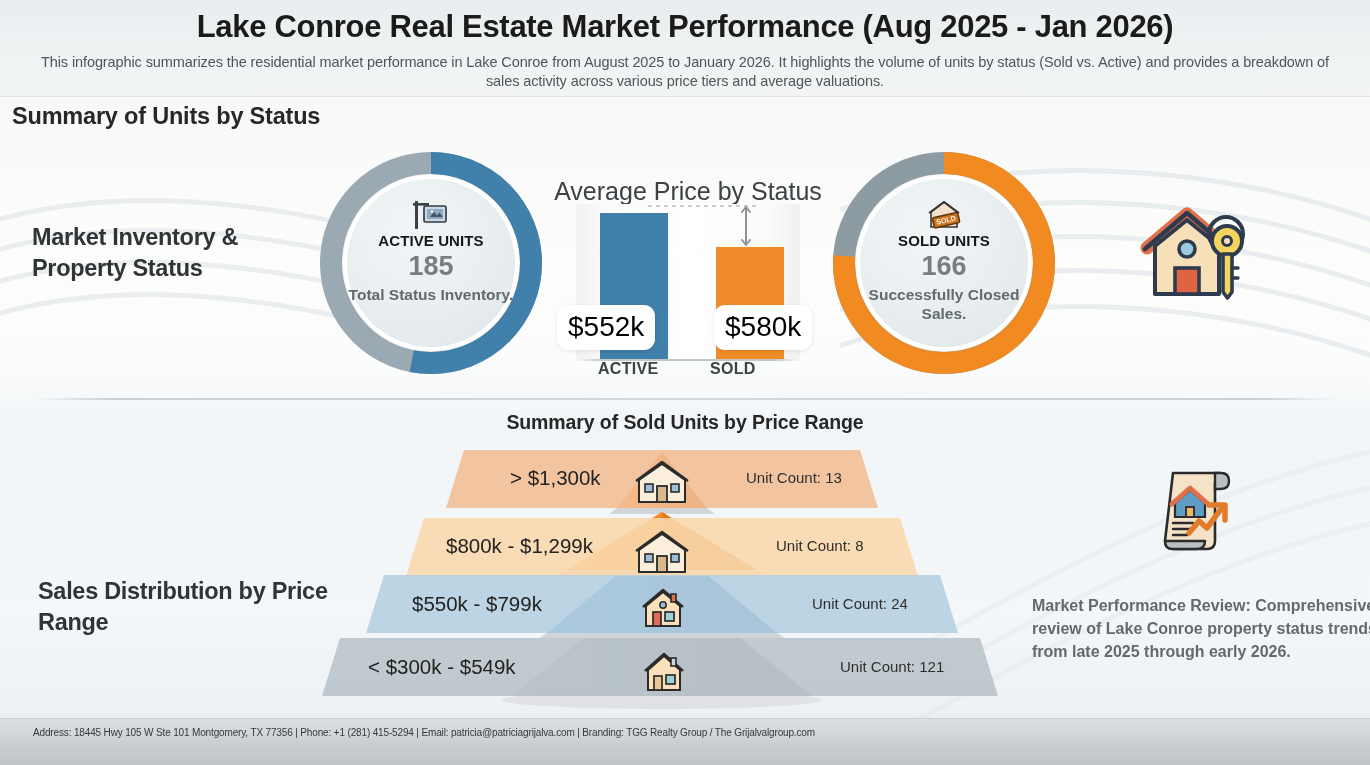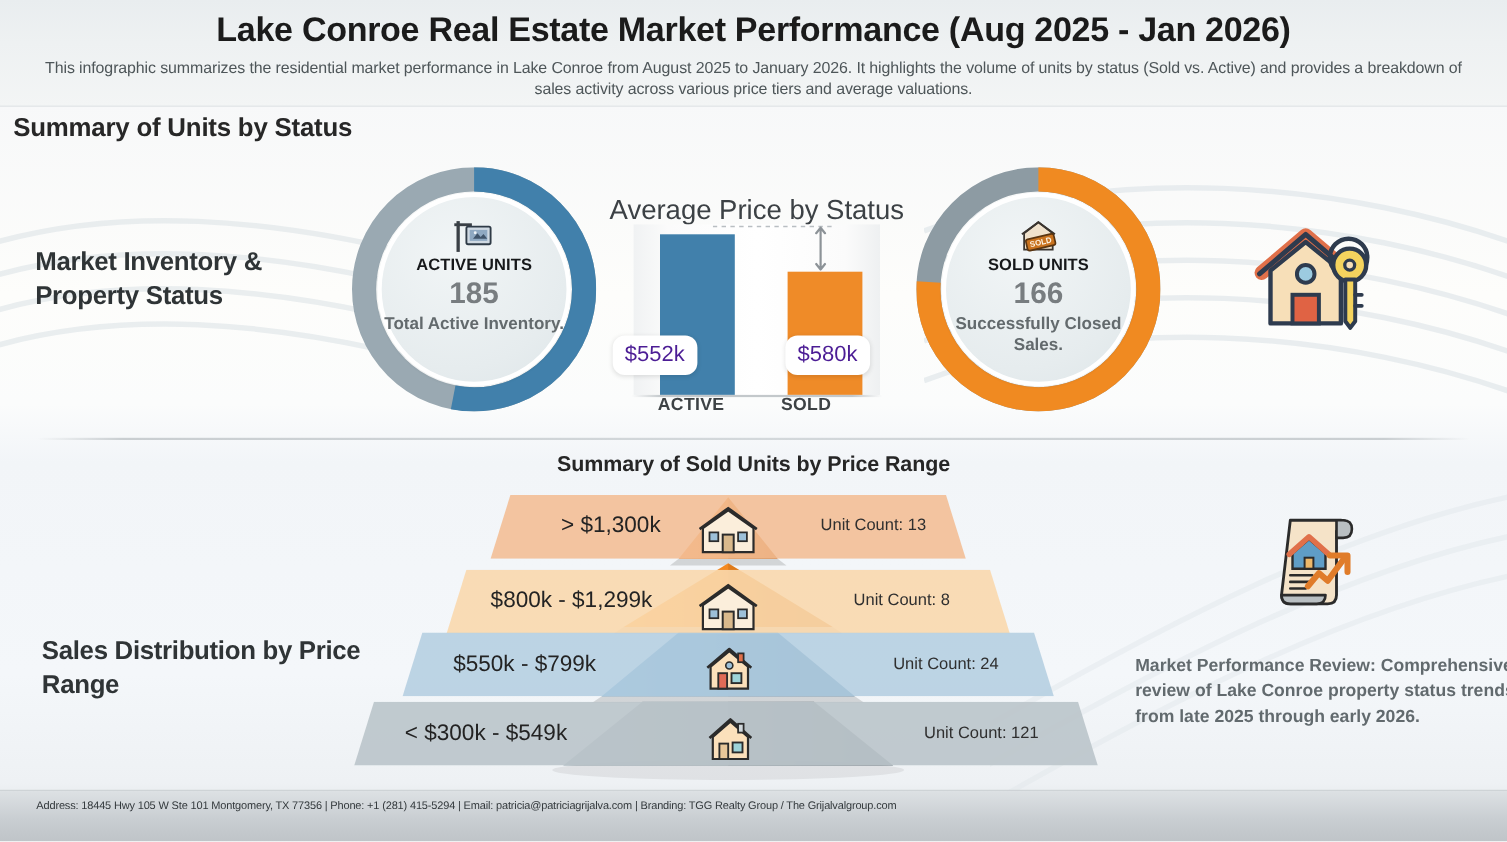--- a/index.html
+++ b/index.html
@@ -91,21 +91,21 @@
   .bar { position: absolute; bottom: 0; }
   #bar-active { left: 24px; width: 68px; height: 146px; background: #4180ab; }
   #bar-sold   { left: 140px; width: 68px; height: 112px; background: #ef8b28; }
   #bar-baseline {
     position: absolute; left: 12px; top: 221px; width: 228px; height: 2px;
     background: linear-gradient(90deg,rgba(190,195,198,0), #c3c8cb 12%, #c3c8cb 88%, rgba(190,195,198,0));
   }
   #bar-delta { position: absolute; left: 86px; top: 64px; width: 120px; height: 48px; }
   .bar-valuebox {
     position: absolute; background: #ffffff; border-radius: 11px;
-    font-size: 20px; color: #4c1d95; padding: 6px 11px 7px;
+    font-size: 28px; color: #000000; padding: 6px 11px 7px;
     box-shadow: 0 1px 4px rgba(0,0,0,.10);
     text-align: right;
   }
   #bar-value-active { left: -5px; top: 167px; }
   #bar-value-sold   { left: 152px; top: 167px; }
   .bar-axislabel {
     position: absolute; top: 222px; font-size: 16px; font-weight: bold;
     color: #3d4245; letter-spacing: .3px;
   }
   #bar-axis-active { left: 36px; }
@@ -216,21 +216,21 @@
       <svg class="donut-icon" viewBox="0 0 40 32">
         <rect x="4" y="2" width="3" height="28" fill="#3a4046"></rect>
         <rect x="2" y="4" width="16" height="2.6" fill="#3a4046"></rect>
         <rect x="13" y="7" width="22" height="16" rx="1.5" fill="#cfd9e2" stroke="#2f3b47" stroke-width="1.7"></rect>
         <rect x="16" y="10" width="16" height="10" fill="#8fa9c2"></rect>
         <path d="M19 18 l4-5 3 3.4 2.5-2.6 3.5 4.2z" fill="#41556b"></path>
         <circle cx="21" cy="12.6" r="1.3" fill="#eef3f7"></circle>
       </svg>
       <div class="donut-kicker">ACTIVE UNITS</div>
       <div class="donut-value">185</div>
-      <div class="donut-sub">Total Active Inventory.</div>
+      <div class="donut-sub">Total Status Inventory.</div>
     </div>
   </div>
 
   <div class="donut" id="donut-sold">
     <svg class="donut-svg" viewBox="0 0 222 222">
       <circle cx="111" cy="111" r="100" fill="none" stroke="#8d9ba3" stroke-width="22"></circle>
       <circle id="arc-sold" cx="111" cy="111" r="100" fill="none" stroke="#f08a21" stroke-width="22" stroke-dasharray="477.5 150.8" transform="rotate(-90 111 111)"></circle>
     </svg>
     <div class="donut-center">
       <svg class="donut-icon" viewBox="0 0 40 32">

